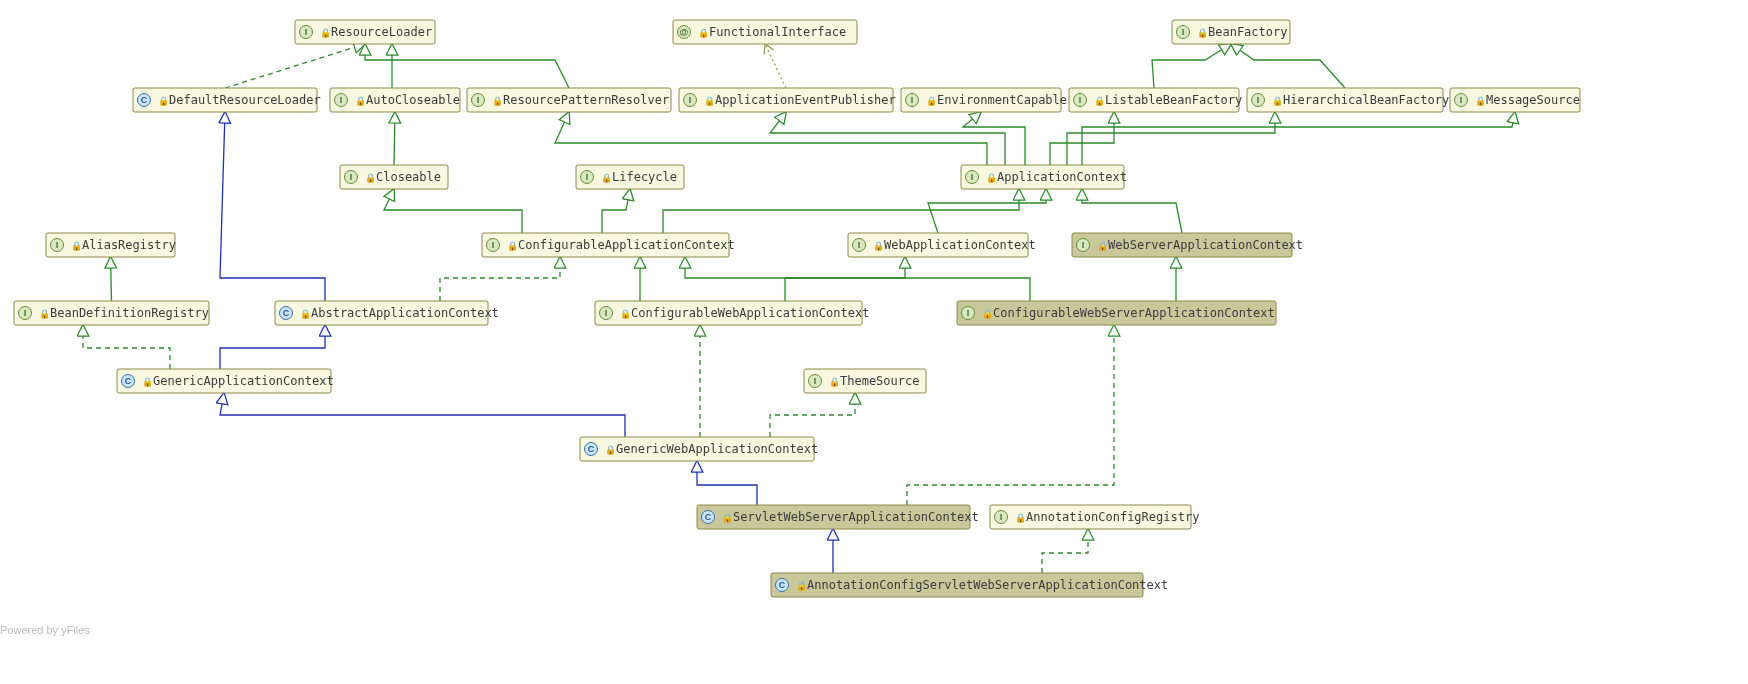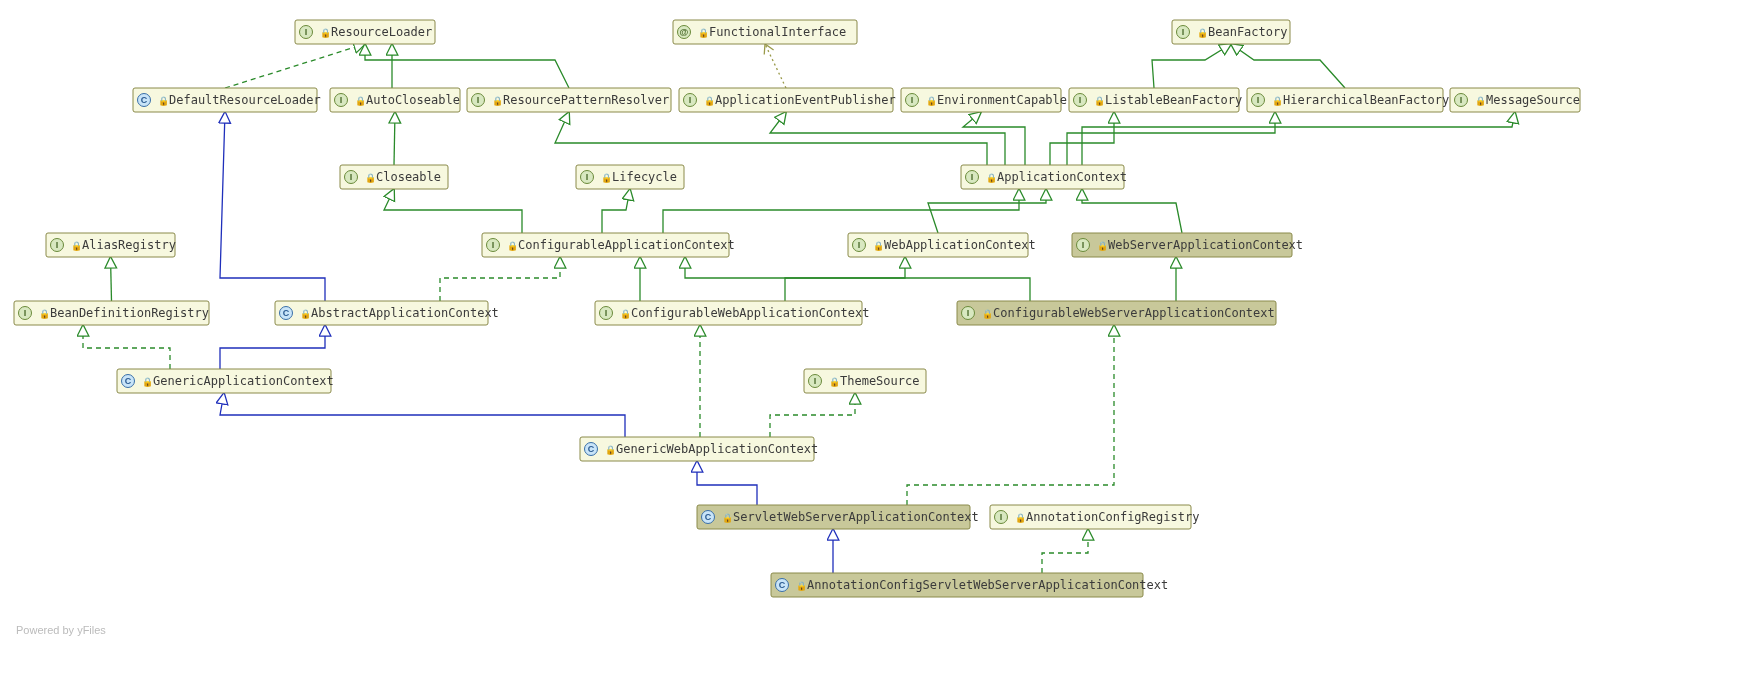--- a/index.html
+++ b/index.html
@@ -7,21 +7,21 @@
 .nbox{fill:#f7f8df;stroke:#8a8a4a;stroke-width:1}
 .nbox.hl{fill:#c8c89a}
 .lbl{font-family:Menlo,Consolas,monospace;font-size:12px;fill:#3b3b3b}
 .ic{font-family:Arial,sans-serif;font-size:9px;font-weight:bold}
 .lock{font-family:Arial,sans-serif;font-size:9px;fill:#a8a060}
 .edge{fill:none;stroke-width:1.3}
 .ext{stroke:#1f2fbb}
 .impl{stroke:#2a8a2a;stroke-dasharray:5 4}
 .realize{stroke:#2a8a2a}
 .anno{stroke:#9a9a4a;stroke-dasharray:2 3}
-.footer{position:absolute;left:16px;top:624px;color:#bbb;font-family:Arial,sans-serif;font-size:11px}
+.footer{position:absolute;left:0;top:624px;color:#bbb;font-family:Arial,sans-serif;font-size:11px}
 </style>
 </head>
 <body>
 
 <svg id="canvas" width="1748" height="684">
   <defs>
     <marker id="ah-ext" markerWidth="11" markerHeight="11" refX="9" refY="5" orient="auto">
       <path d="M0.5 0.5 L9.5 5 L0.5 9.5 Z" fill="#fff" stroke="#1f2fbb" stroke-width="1"></path>
     </marker>
     <marker id="ah-impl" markerWidth="11" markerHeight="11" refX="9" refY="5" orient="auto">

